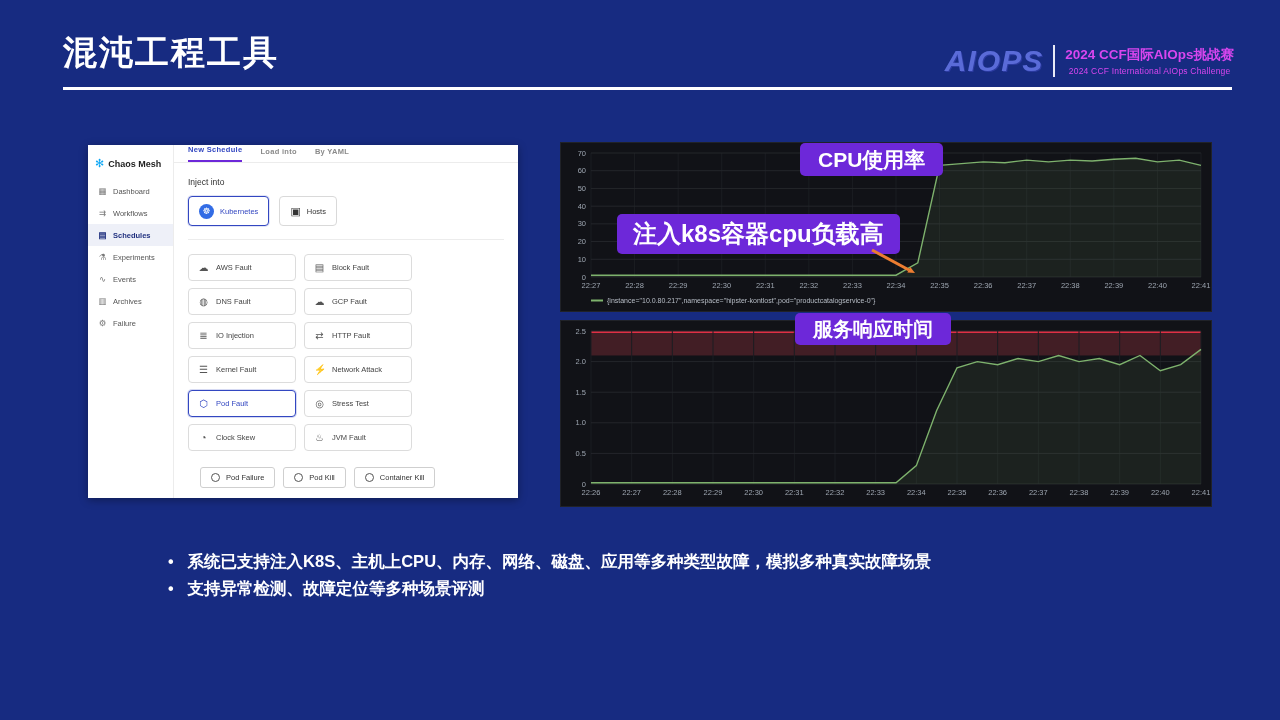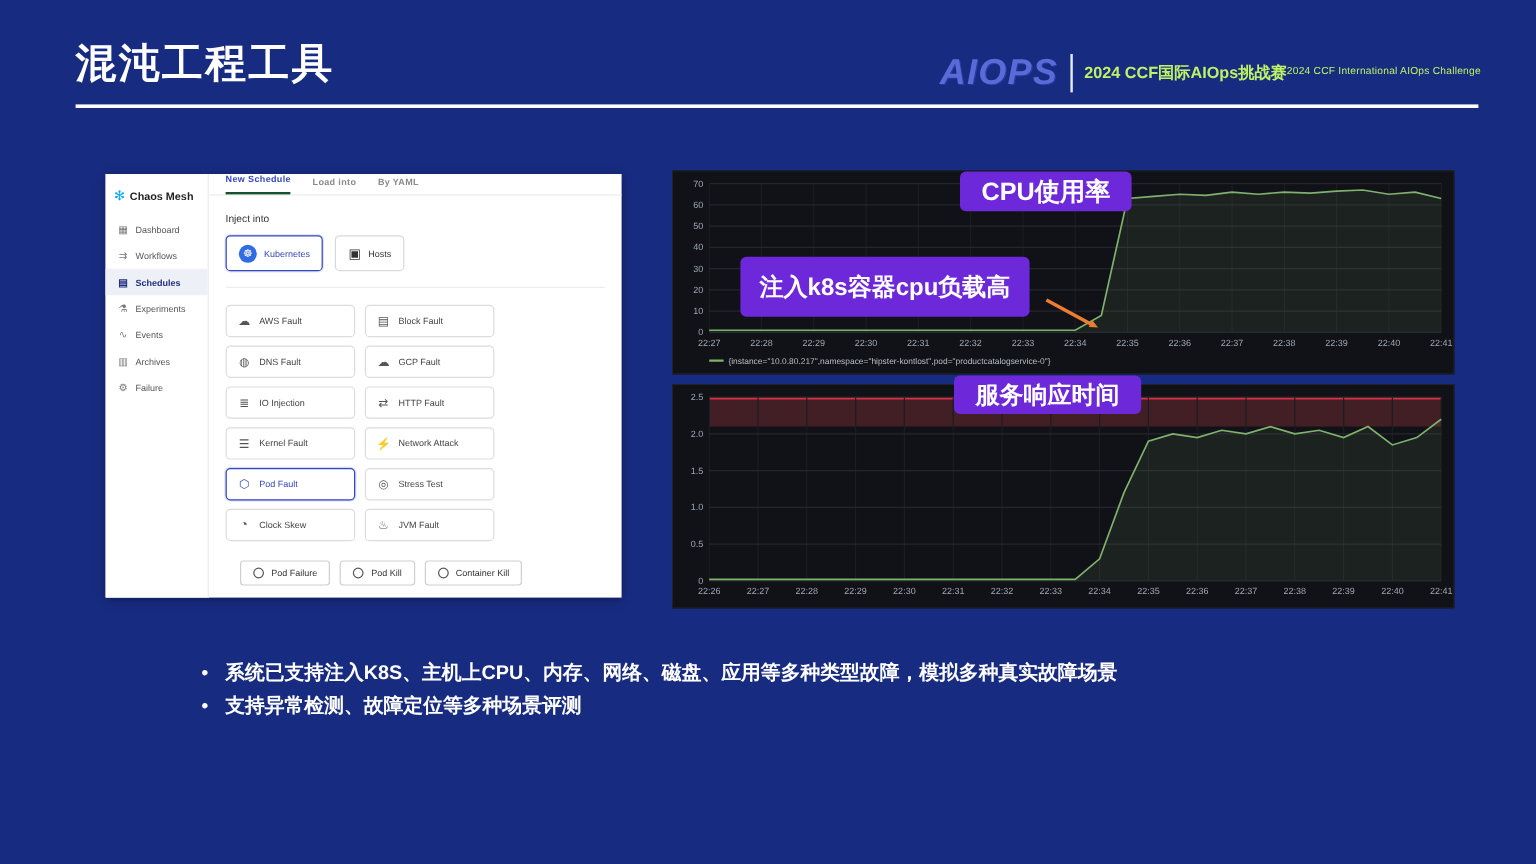--- a/index.html
+++ b/index.html
@@ -5,39 +5,39 @@
   * { margin:0; padding:0; box-sizing:border-box; }
   html,body { width:1280px; height:720px; }
   body { background:#172B81; font-family:"Liberation Sans", sans-serif; position:relative; overflow:hidden; }
 
   
   .page-title { position:absolute; left:63px; top:30px; font-size:34px; font-weight:900; color:#fff; letter-spacing:2px; }
   .title-rule { position:absolute; left:63px; top:87px; width:1169px; height:3px; background:#fff; }
   .brand { position:absolute; right:46px; top:44px; display:flex; align-items:center; gap:10px; }
   .brand-logo { font-size:30px; font-weight:900; font-style:italic; color:#5A6BD8; letter-spacing:1px; text-shadow:1px 1px 0 #2b3aa0; }
   .brand-divider { width:2px; height:32px; background:#e8eaf6; }
-  .brand-text { display:flex; flex-direction:row; color:#bef264;text-align:center; }
+  .brand-text { display:flex; flex-direction:column; color:#d946ef;text-align:center; }
   .brand-text .l1 { font-size:13.5px; font-weight:bold; }
   .brand-text .l2 { font-size:8.5px; margin-top:2px; letter-spacing:.2px; }
 
   
   .chaos-card { position:absolute; left:88px; top:145px; width:430px; height:353px; background:#fff; display:flex; box-shadow:0 2px 8px rgba(0,0,0,.35); color:#333; }
   .cm-sidebar { width:86px; border-right:1px solid #ececec; padding-top:8px; background:#fff; }
   .cm-logo { display:flex; align-items:center; gap:4px; padding:4px 7px 10px; }
   .cm-logo .flower { color:#0ea7f5; font-size:11px; }
   .cm-logo .name { font-size:9px; font-weight:bold; color:#222; }
   .cm-item { display:flex; align-items:center; gap:6px; padding:6px 10px; font-size:7.5px; color:#555; cursor:pointer; }
   .cm-item .cm-ic { font-size:8.5px; color:#777; width:9px; text-align:center; }
   .cm-item.active { background:#eef0f8; color:#20307f; font-weight:bold; }
   .cm-item.active .cm-ic { color:#20307f; }
 
   .cm-main { flex:1; display:flex; flex-direction:column; }
   .cm-tabs { display:flex; gap:18px; padding:0 14px; border-bottom:1px solid #ececec; height:24px; align-items:flex-end; }
   .cm-tab { font-size:7.5px; font-weight:bold; color:#8a8a8a; padding-bottom:6px; letter-spacing:.3px; cursor:pointer; }
-  .cm-tab.active { color:#3347c1; border-bottom:2px solid #14532d; }
+  .cm-tab.active { color:#3347c1; border-bottom:2px solid #6d28d9; }
 
   .cm-body { padding:10px 14px 12px; flex:1; display:flex; flex-direction:column; }
   .cm-label { font-size:8.5px; color:#333; margin:4px 0 9px; }
   .cm-targets { display:flex; gap:10px; }
   .cm-target { display:flex; align-items:center; gap:6px; height:30px; border:1px solid #d9d9d9; border-radius:4px; background:#fff; font-size:7.5px; color:#333; padding:0 10px; cursor:pointer; }
   .cm-target.active { border-color:#3347c1; color:#3347c1; box-shadow:0 0 0 1px rgba(51,71,193,.15); }
   .tgt-ic.k8s { color:#fff; background:#326ce5; border-radius:50%; width:15px; height:15px; line-height:15px; text-align:center; font-size:9px; }
   .tgt-ic.host { font-size:11px; color:#333; }
 
   .cm-divider { height:1px; background:#ececec; margin:13px 0 14px; }
@@ -55,21 +55,21 @@
   
   .chart-panel { position:absolute; background:#111217; border:1px solid #202228; }
   .chart-panel.p1 { left:560px; top:142px; width:652px; height:170px; }
   .chart-panel.p2 { left:560px; top:320px; width:652px; height:187px; }
   .chart-panel svg { display:block; }
   svg text { font-family:"Liberation Sans", sans-serif; }
 
   
   .callout { position:absolute; background:#6d28d9; color:#fff; font-weight:bold; border-radius:5px; display:flex; align-items:center; justify-content:center; white-space:nowrap; }
   .callout.c1 { left:800px; top:143px; height:33px; padding:0 18px; font-size:21px; }
-  .callout.c2 { left:617px; top:214px; height:50px; padding:16px 16px; font-size:20px; }
+  .callout.c2 { left:617px; top:214px; height:40px; padding:16px 16px; font-size:24px; }
   .callout.c3 { left:795px; top:313px; height:32px; padding:0 18px; font-size:20px;font-family:Liberation Serif, serif; }
   .arrow { position:absolute; left:864px; top:246px; }
 
   
   .bullets { position:absolute; left:168px; top:548px; list-style:none; color:#fff; font-weight:bold; font-size:16.5px; }
   .bullets li { display:flex; gap:14px; line-height:27px; }
   .bullets .dot { font-size:16px; }
 </style>
 </head>
 <body>

